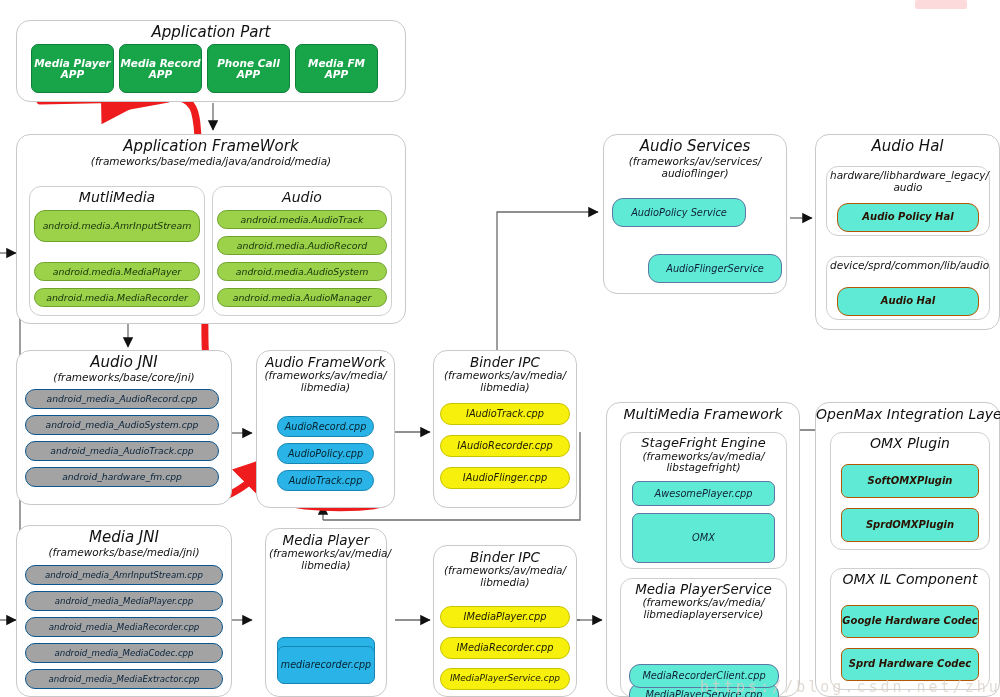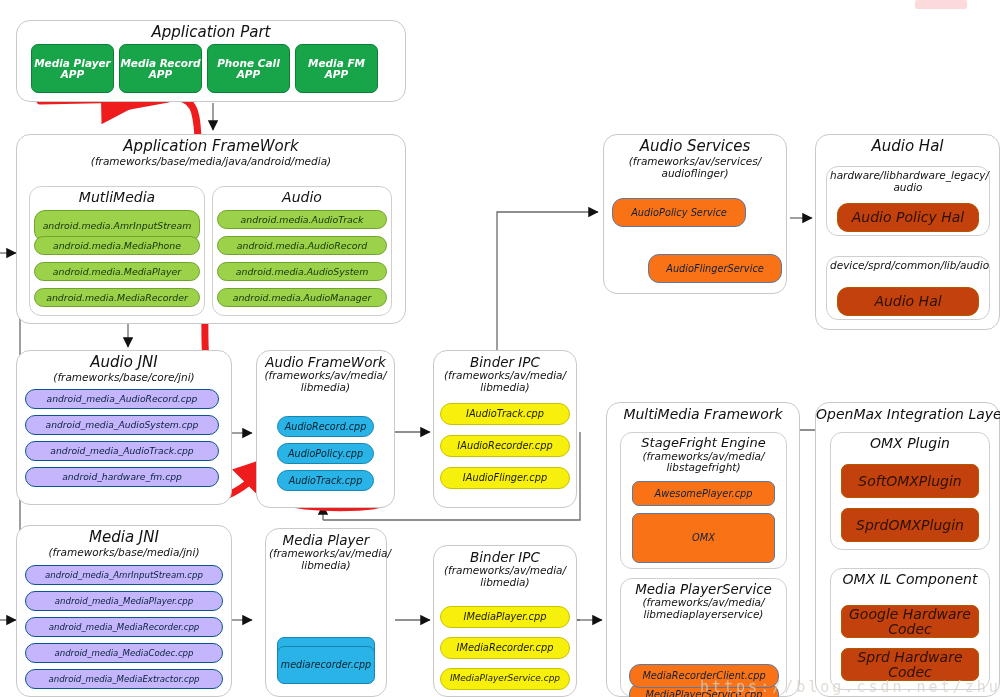--- a/index.html
+++ b/index.html
@@ -56,25 +56,25 @@
     display:flex;align-items:center;justify-content:center;
     text-align:center;
     font-style:italic;
     line-height:1.02;
     white-space:nowrap;
     overflow:hidden;
   }
   .pill.rect{border-radius:7px;}
   .green{background:#18a54a;border:1.3px solid #0d7f38;color:#ffffff;font-size:10.5px;font-weight:bold;}
   .lgreen{background:#9cd14a;border:1.3px solid #6ea32c;color:#14330a;font-size:9.4px;}
-  .dblue{background:#c4b5fd;border:1.3px solid #0a5690;color:#08223a;font-size:9.2px;}
+  .dblue{background:#a3a3a3;border:1.3px solid #0a5690;color:#08223a;font-size:9.2px;}
   .lblue{background:#29b3e6;border:1.3px solid #1585b2;color:#05222e;font-size:9.6px;}
   .yellow{background:#f7f00d;border:1.3px solid #c9c400;color:#1a1a00;font-size:9.8px;}
-  .slate{background:#f97316;border:1.3px solid #5a78a2;color:#10203a;font-size:9.8px;}
-  .orange{background:#c2410c;border:1.3px solid #b35700;color:#2b1100;font-size:14px;}
+  .slate{background:#5eead4;border:1.3px solid #5a78a2;color:#10203a;font-size:9.8px;}
+  .orange{background:#5eead4;border:1.3px solid #b35700;color:#2b1100;font-size:10px;font-weight:bold;}
 
   
   .svg-layer{position:absolute;left:0;top:0;width:1000px;height:697px;pointer-events:none;}
 
   .watermark{
     position:absolute;font-size:15px;letter-spacing:3px;
     color:#d9cfc6;opacity:.75;font-family:"DejaVu Sans Mono", monospace;
     white-space:nowrap;
   }
   .wm-top{
@@ -176,21 +176,20 @@
 
   <div class="group" style="left:16px;top:134px;width:390px;height:190px;">
     <div class="g-title">Application FrameWork</div>
     <div class="g-sub">(frameworks/base/media/java/android/media)</div>
   </div>
 
   <div class="subgroup" style="left:29px;top:186px;width:176px;height:130px;">
     <div class="s-title">MutliMedia</div>
   </div>
   <div class="pill lgreen" style="left: 34px; top: 210px; width: 166px; height: 32px; white-space: pre-line;" id="mm0">android.media.AmrInputStream</div>
-  <div class="pill lgreen" style="left: 34px; top: 236px; width: 166px; height: 19px; white-space: pre-line;" id="mm1">android.media.MediaPhone</div>
   <div class="pill lgreen" style="left: 34px; top: 262px; width: 166px; height: 19px; white-space: pre-line;" id="mm2">android.media.MediaPlayer</div>
   <div class="pill lgreen" style="left: 34px; top: 288px; width: 166px; height: 19px; white-space: pre-line;" id="mm3">android.media.MediaRecorder</div>
 
   <div class="subgroup" style="left:212px;top:186px;width:180px;height:130px;">
     <div class="s-title">Audio</div>
   </div>
   <div class="pill lgreen" style="left: 217px; top: 210px; width: 170px; height: 19px; white-space: pre-line;" id="af0">android.media.AudioTrack</div>
   <div class="pill lgreen" style="left: 217px; top: 262px; width: 170px; height: 19px; white-space: pre-line;" id="af2">android.media.AudioSystem</div>
   <div class="pill lgreen" style="left: 217px; top: 236px; width: 170px; height: 19px; white-space: pre-line;" id="af1">android.media.AudioRecord</div>
   <div class="pill lgreen" style="left: 217px; top: 288px; width: 170px; height: 19px; white-space: pre-line;" id="af3">android.media.AudioManager</div>

